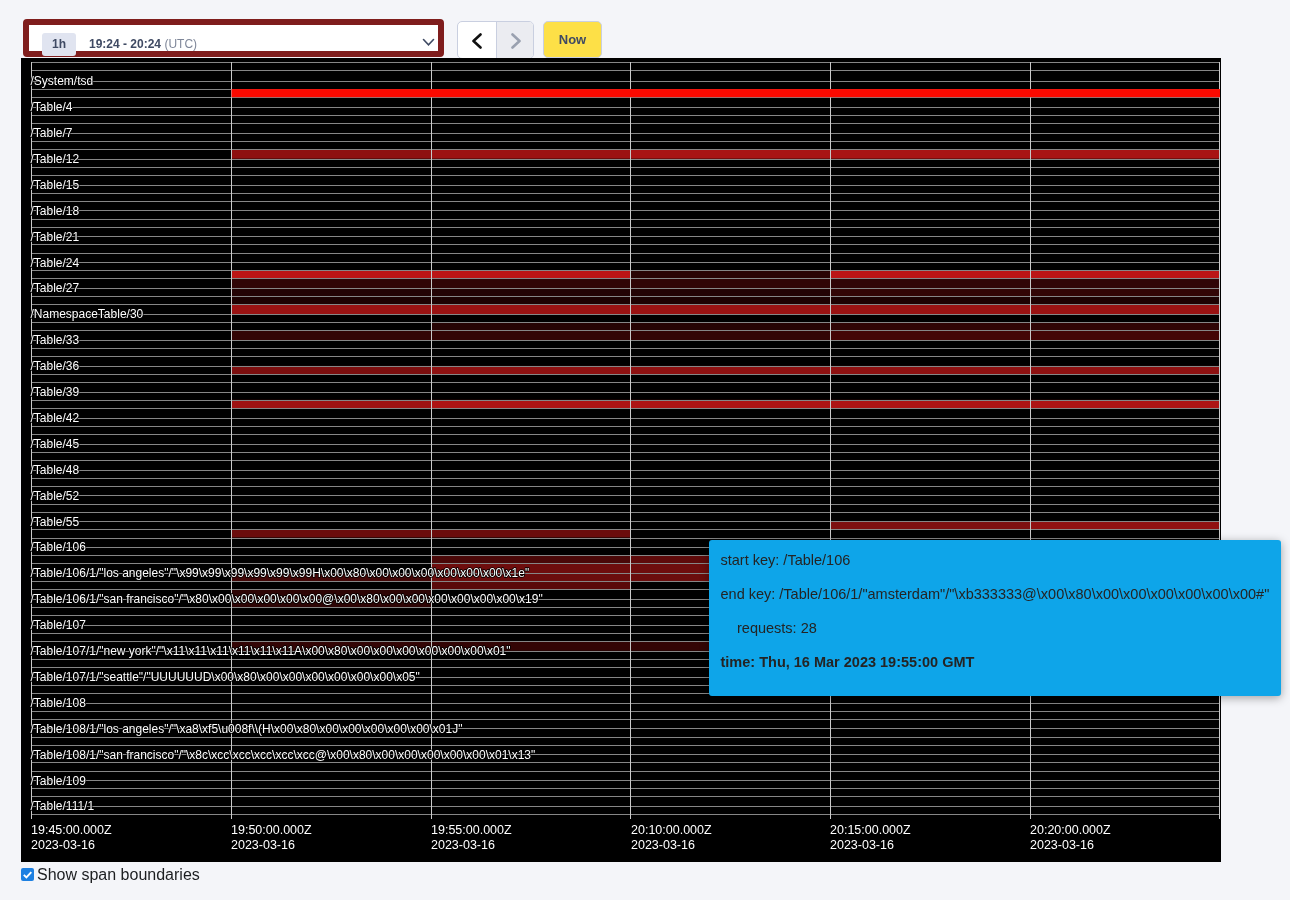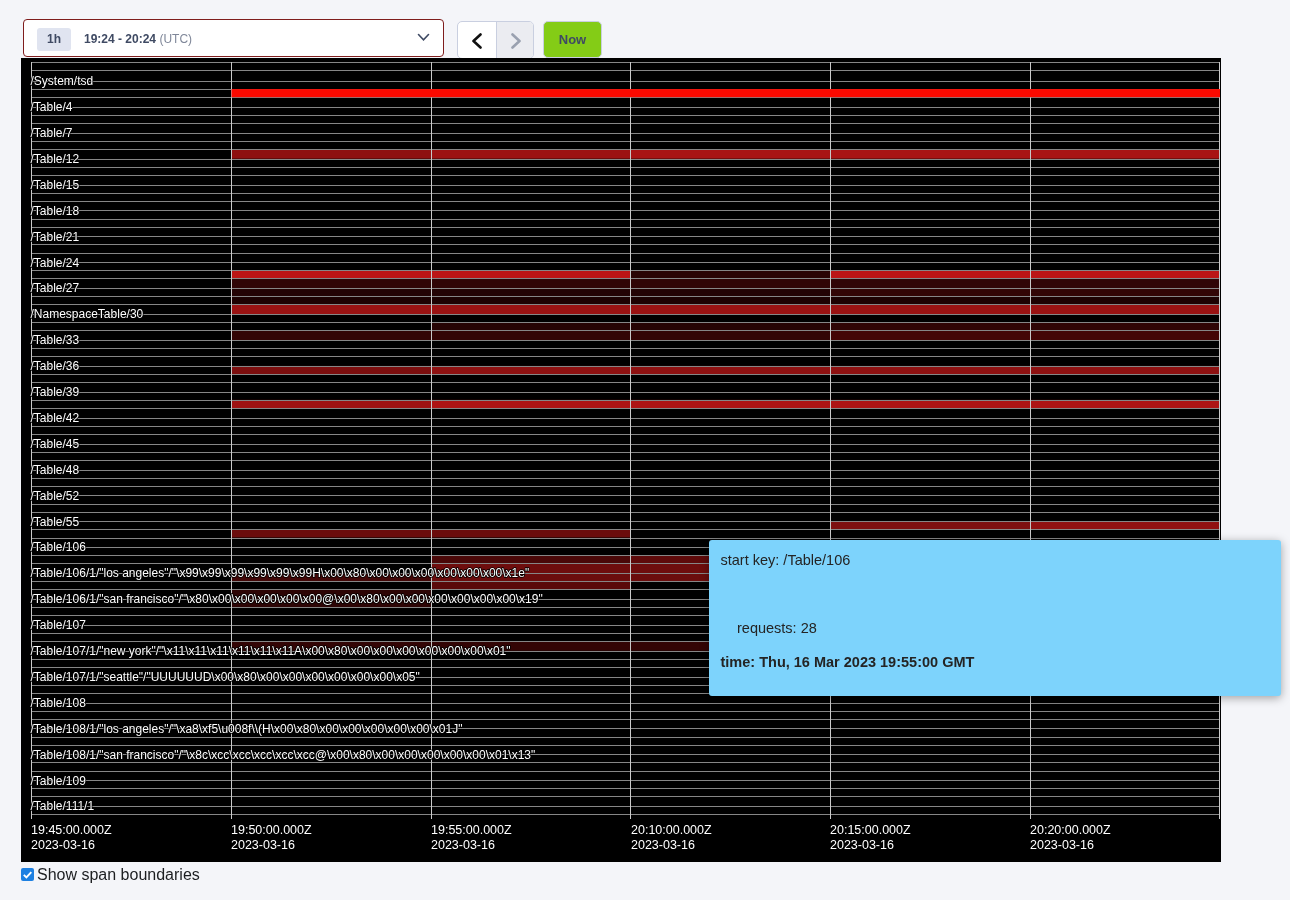--- a/index.html
+++ b/index.html
@@ -1,36 +1,36 @@
 <!DOCTYPE html>
 <html><head><meta charset="utf-8"><title>Key Visualizer</title>
 <style>
   * { box-sizing: border-box; margin: 0; padding: 0; }
   html, body { width: 1290px; height: 900px; background: #f4f5f9; font-family: "Liberation Sans", sans-serif; overflow: hidden; }
   .abs { position: absolute; }
 </style></head>
 <body>
 
-<div class="abs" style="left:23px;top:19px;width:421px;height:38px;background:#fff;border:1px solid #7f1d1d;border-radius:4px;">
+<div class="abs" style="left:23px;top:19px;width:421px;height:38px;background:#fff;border:6px solid #7f1d1d;border-radius:4px;">
   <div class="abs" style="left:13px;top:8px;width:34px;height:23px;background:#e0e4f0;border-radius:3px;color:#3f4a63;font-size:12px;font-weight:bold;text-align:center;line-height:23px;">1h</div>
   <div class="abs" style="left:60px;top:0;height:38px;line-height:38px;font-size:12px;color:#3f4a63;font-weight:bold;">19:24 - 20:24 <span style="color:#7f8799;font-weight:normal;">(UTC)</span></div>
   <svg class="abs" style="left:393px;top:13px" width="13" height="9" viewBox="0 0 13 9">
       <path d="M1.5 1.5 L6.5 6.8 L11.5 1.5" fill="none" stroke="#3f4a63" stroke-width="1.6" stroke-linecap="round"></path>
     </svg>
 </div>
 <div class="abs" style="left:457px;top:21px;width:77px;height:38px;border:1px solid #c9cfe0;border-radius:5px;background:#fff;overflow:hidden;">
   <div class="abs" style="left:38px;top:0;width:39px;height:38px;background:#ebecf1;border-left:1px solid #c9cfe0;"></div>
   <svg class="abs" style="left:12px;top:11px" width="14" height="16" viewBox="0 0 14 16">
       <path d="M10.5 1.5 L3.5 8 L10.5 14.5" fill="none" stroke="#111" stroke-width="2.6" stroke-linecap="round" stroke-linejoin="round"></path>
     </svg>
   <svg class="abs" style="left:51px;top:11px" width="14" height="16" viewBox="0 0 14 16">
       <path d="M3.5 1.5 L10.5 8 L3.5 14.5" fill="none" stroke="#9aa1b0" stroke-width="2.6" stroke-linecap="round" stroke-linejoin="round"></path>
     </svg>
 </div>
-<div class="abs" style="left:543px;top:21px;width:59px;height:37px;border:1px solid #c9cfe0;border-radius:5px;background:#84cc16;color:#3f4a63;font-size:13px;font-weight:bold;text-align:center;line-height:35px;">Now</div>
+<div class="abs" style="left:543px;top:21px;width:59px;height:37px;border:1px solid #c9cfe0;border-radius:5px;background:#fde047;color:#3f4a63;font-size:13px;font-weight:bold;text-align:center;line-height:35px;">Now</div>
 
 <svg width="1200" height="804" viewBox="0 0 1200 804" style="position:absolute;left:21px;top:58px;display:block">
 <rect x="0" y="0" width="1200" height="804" fill="#000"></rect>
 <rect x="210.5" y="31.1" width="988.5" height="8.1" fill="#fb0900"></rect>
 <rect x="210.5" y="91.0" width="199.5" height="9.7" fill="#8e1010"></rect>
 <rect x="410.0" y="91.0" width="199.5" height="9.7" fill="#9c1212"></rect>
 <rect x="609.5" y="91.0" width="589.5" height="9.7" fill="#a81414"></rect>
 <rect x="210.5" y="212.4" width="399.0" height="8.1" fill="#bb1515"></rect>
 <rect x="609.5" y="212.4" width="199.5" height="8.1" fill="#2a0404"></rect>
 <rect x="809.0" y="212.4" width="390.0" height="8.1" fill="#bb1515"></rect>
@@ -192,22 +192,23 @@
 <text x="410.0" y="775.5" font-size="12.5" fill="#ffffff">19:55:00.000Z</text>
 <text x="410.0" y="790.5" font-size="12.5" fill="#ffffff">2023-03-16</text>
 <text x="610.0" y="775.5" font-size="12.5" fill="#ffffff">20:10:00.000Z</text>
 <text x="610.0" y="790.5" font-size="12.5" fill="#ffffff">2023-03-16</text>
 <text x="809.0" y="775.5" font-size="12.5" fill="#ffffff">20:15:00.000Z</text>
 <text x="809.0" y="790.5" font-size="12.5" fill="#ffffff">2023-03-16</text>
 <text x="1009.0" y="775.5" font-size="12.5" fill="#ffffff">20:20:00.000Z</text>
 <text x="1009.0" y="790.5" font-size="12.5" fill="#ffffff">2023-03-16</text>
 </svg>
 
-<div class="abs" style="left:709px;top:540px;width:572px;height:156px;background:#7dd3fc;border-radius:3px;box-shadow:0 2px 10px rgba(0,0,0,0.35);color:#242424;font-size:14.5px;">
+<div class="abs" style="left:709px;top:540px;width:572px;height:156px;background:#0ea5e9;border-radius:3px;box-shadow:0 2px 10px rgba(0,0,0,0.35);color:#242424;font-size:14.5px;">
   <div class="abs" style="left:11.5px;top:11.5px;">start key: /Table/106</div>
+  <div class="abs" style="left:11.5px;top:45.5px;">end key: /Table/106/1/"amsterdam"/"\xb333333@\x00\x80\x00\x00\x00\x00\x00\x00#"</div>
   <div class="abs" style="left:28px;top:79.5px;">requests: 28</div>
   <div class="abs" style="left:11.5px;top:113.5px;font-weight:bold;">time: Thu, 16 Mar 2023 19:55:00 GMT</div>
 </div>
 
 <svg class="abs" style="left:21px;top:868px" width="13" height="13" viewBox="0 0 13 13">
     <rect x="0" y="0" width="13" height="13" rx="2" fill="#1d80e2"></rect>
     <path d="M2.8 6.8 L5.4 9.4 L10.3 4.1" fill="none" stroke="#fff" stroke-width="1.9"></path>
   </svg>
 <div class="abs" style="left:37px;top:866px;font-size:16px;color:#1c1e21;">Show span boundaries</div>
 </body></html>

